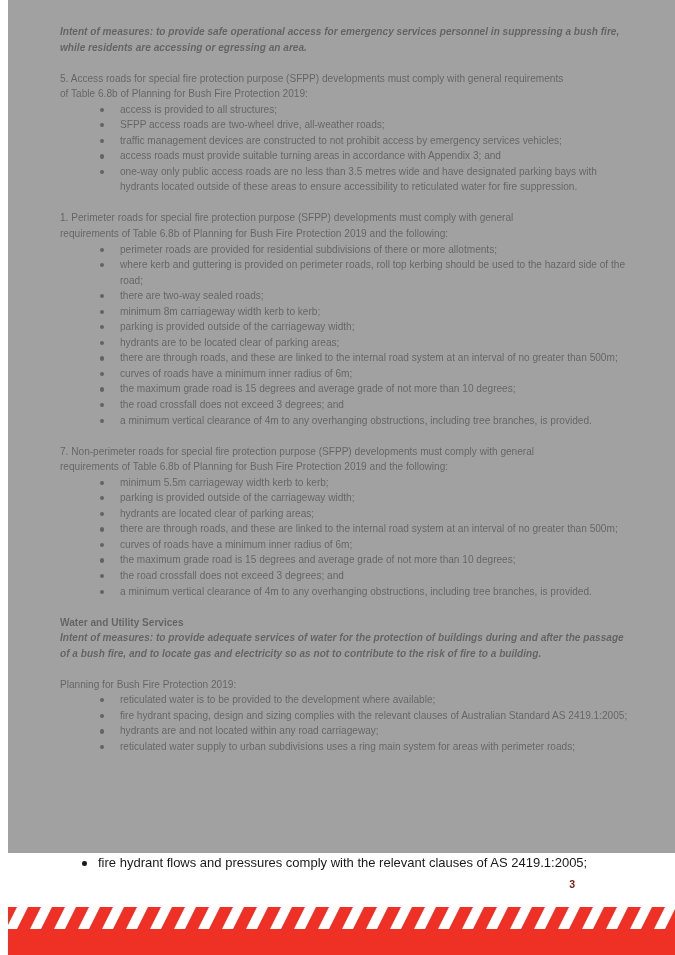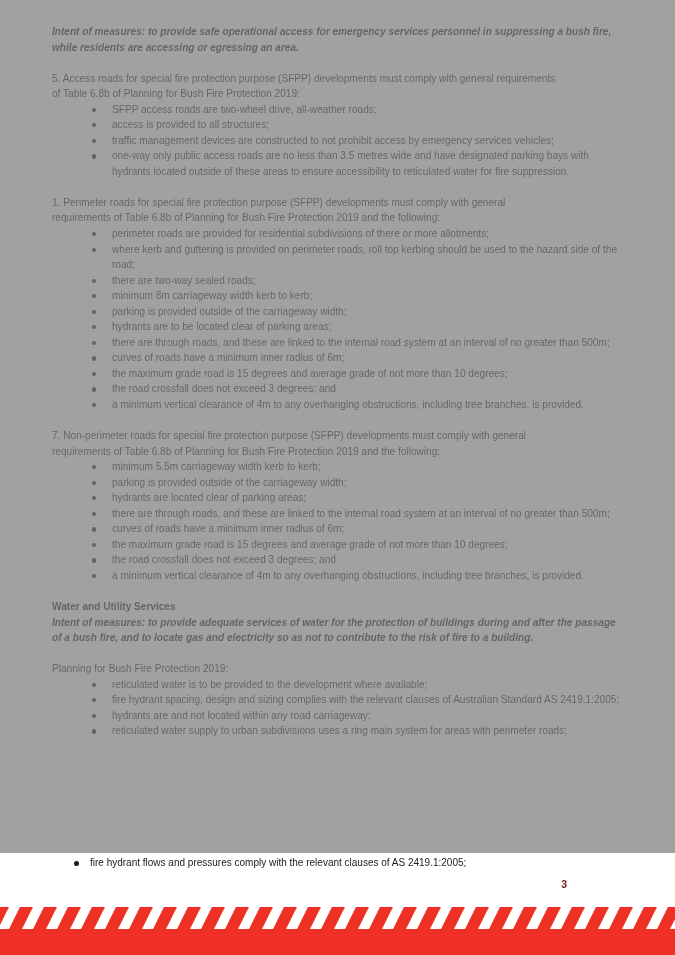--- a/index.html
+++ b/index.html
@@ -11,21 +11,21 @@
     height: 955px;
     background: #ffffff;
     font-family: "Liberation Sans", sans-serif;
     overflow: hidden;
     position: relative;
   }
 
   
   .page {
     position: absolute;
-    left: 0;
+    left: 8px;
     top: 0;
     width: 620px;
     height: 955px;
     background: #ffffff;
   }
 
   
   .veil {
     position: absolute;
     left: 0;
@@ -101,21 +101,21 @@
     border-radius: 50%;
     background: #111111;
   }
 
   
   .last-bullet {
     position: absolute;
     left: 90px;
     top: 855px;
     width: 560px;
-    font-size: 10px;
+    font-size: 13px;
     line-height: 15.5px;
     color: #1a1a1a;
     z-index: 8;
   }
   .last-bullet .dot {
     position: absolute;
     left: -16px;
     top: 6px;
     width: 4.6px;
     height: 4.6px;
@@ -159,23 +159,24 @@
     <div class="body-text">
 
       <p class="para it">Intent of measures: to provide safe operational access for emergency services personnel in suppressing a bush fire, while residents are accessing or egressing an area.</p>
 
       <div class="spacer"></div>
 
       <p class="para">5. Access roads for special fire protection purpose (SFPP) developments must comply with general requirements</p>
       <p class="para"><span>of Table 6.8b of </span><span class="itx">Planning for Bush Fire Protection 2019</span><span>:</span></p>
 
       <ul class="bullets">
+        <li>access is provided to all structures;</li>
         <li>SFPP access roads are two-wheel drive, all-weather roads;</li>
-        <li>access is provided to all structures;</li>
         <li>traffic management devices are constructed to not prohibit access by emergency services vehicles;</li>
+        <li>access roads must provide suitable turning areas in accordance with Appendix 3; and</li>
         <li>one-way only public access roads are no less than 3.5 metres wide and have designated parking bays with hydrants located outside of these areas to ensure accessibility to reticulated water for fire suppression.</li>
       </ul>
 
       <div class="spacer"></div>
 
       <p class="para">1. Perimeter roads for special fire protection purpose (SFPP) developments must comply with general</p>
       <p class="para"><span>requirements of Table 6.8b of </span><span class="itx">Planning for Bush Fire Protection 2019</span><span> and the following:</span></p>
 
       <ul class="bullets">
         <li>perimeter roads are provided for residential subdivisions of there or more allotments;</li>

